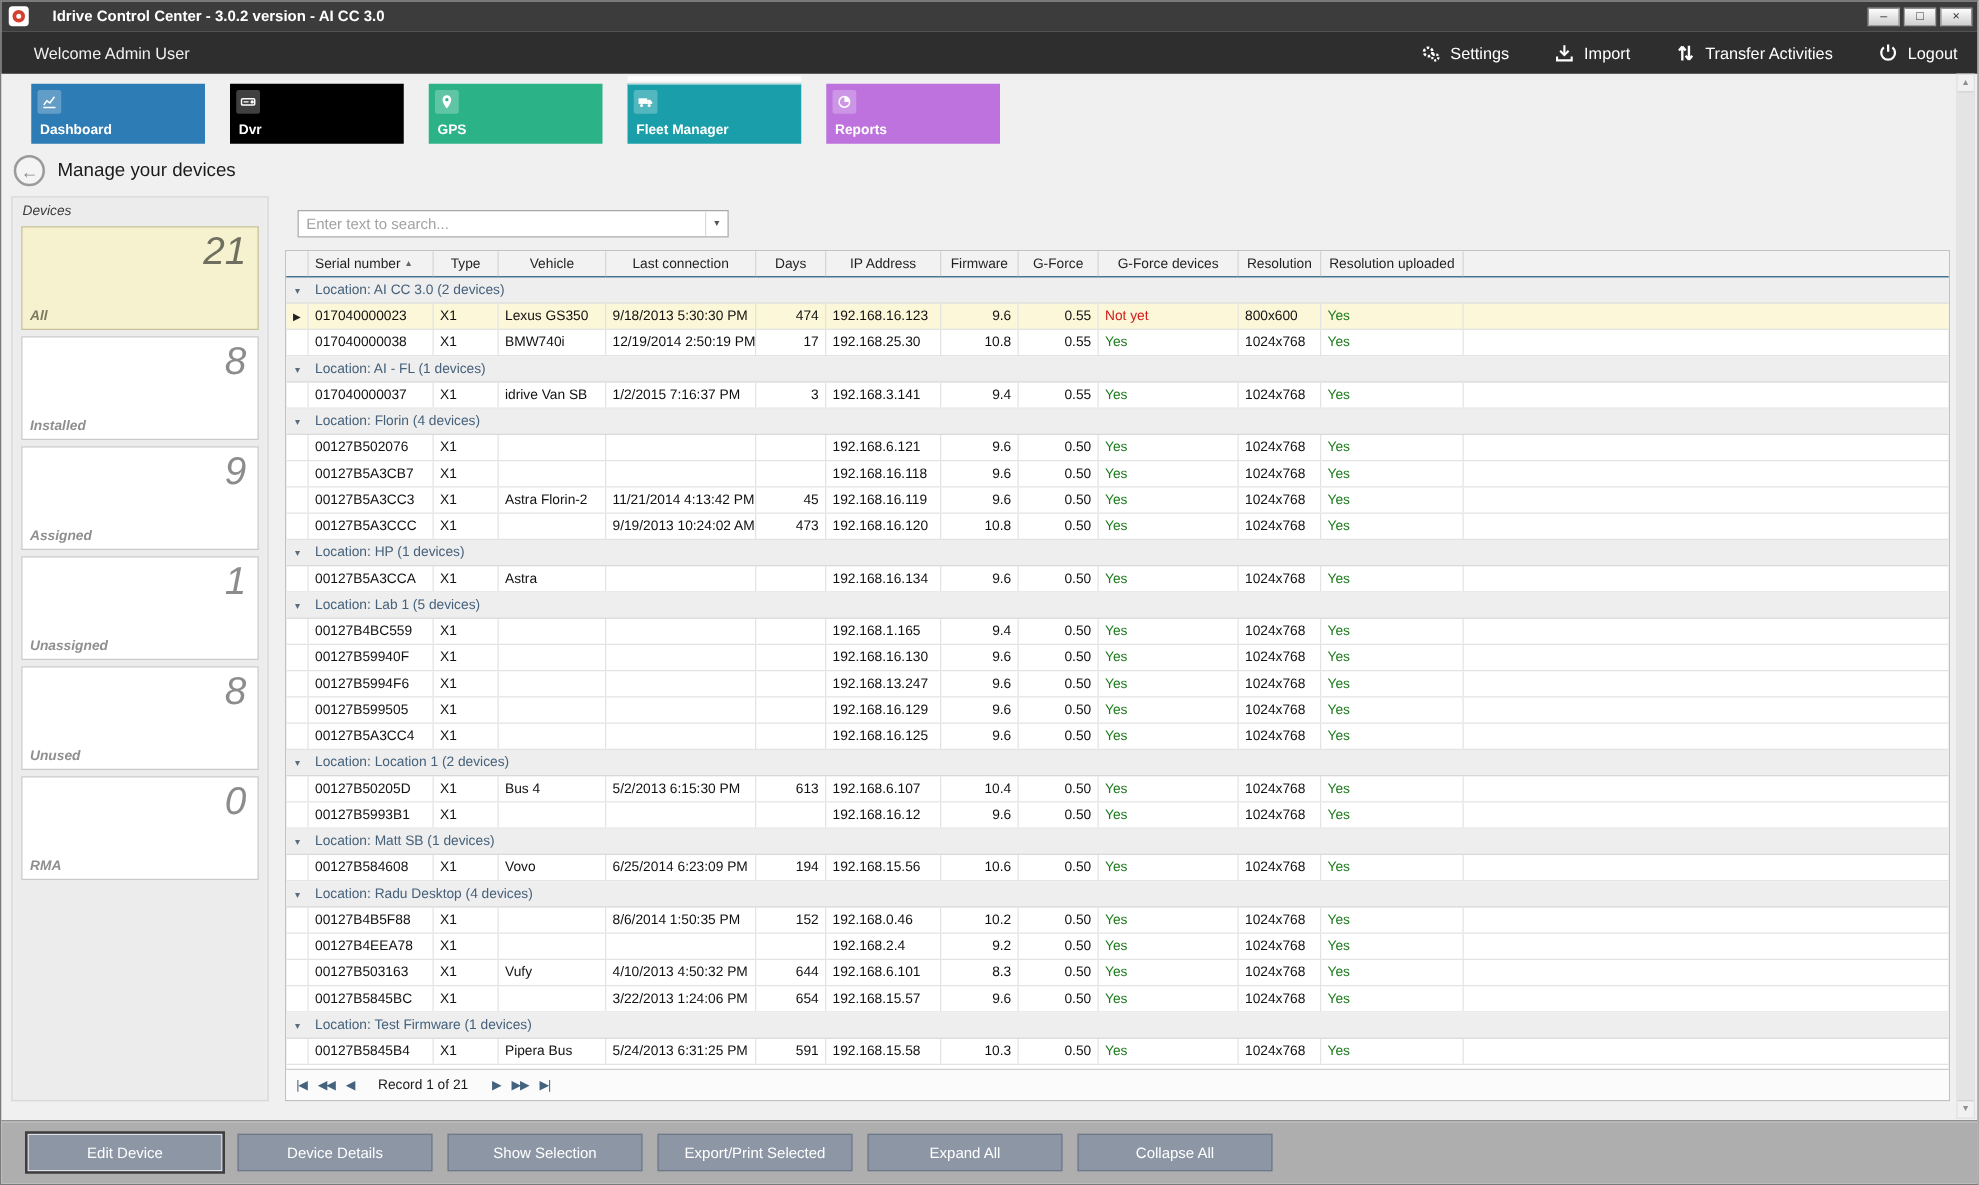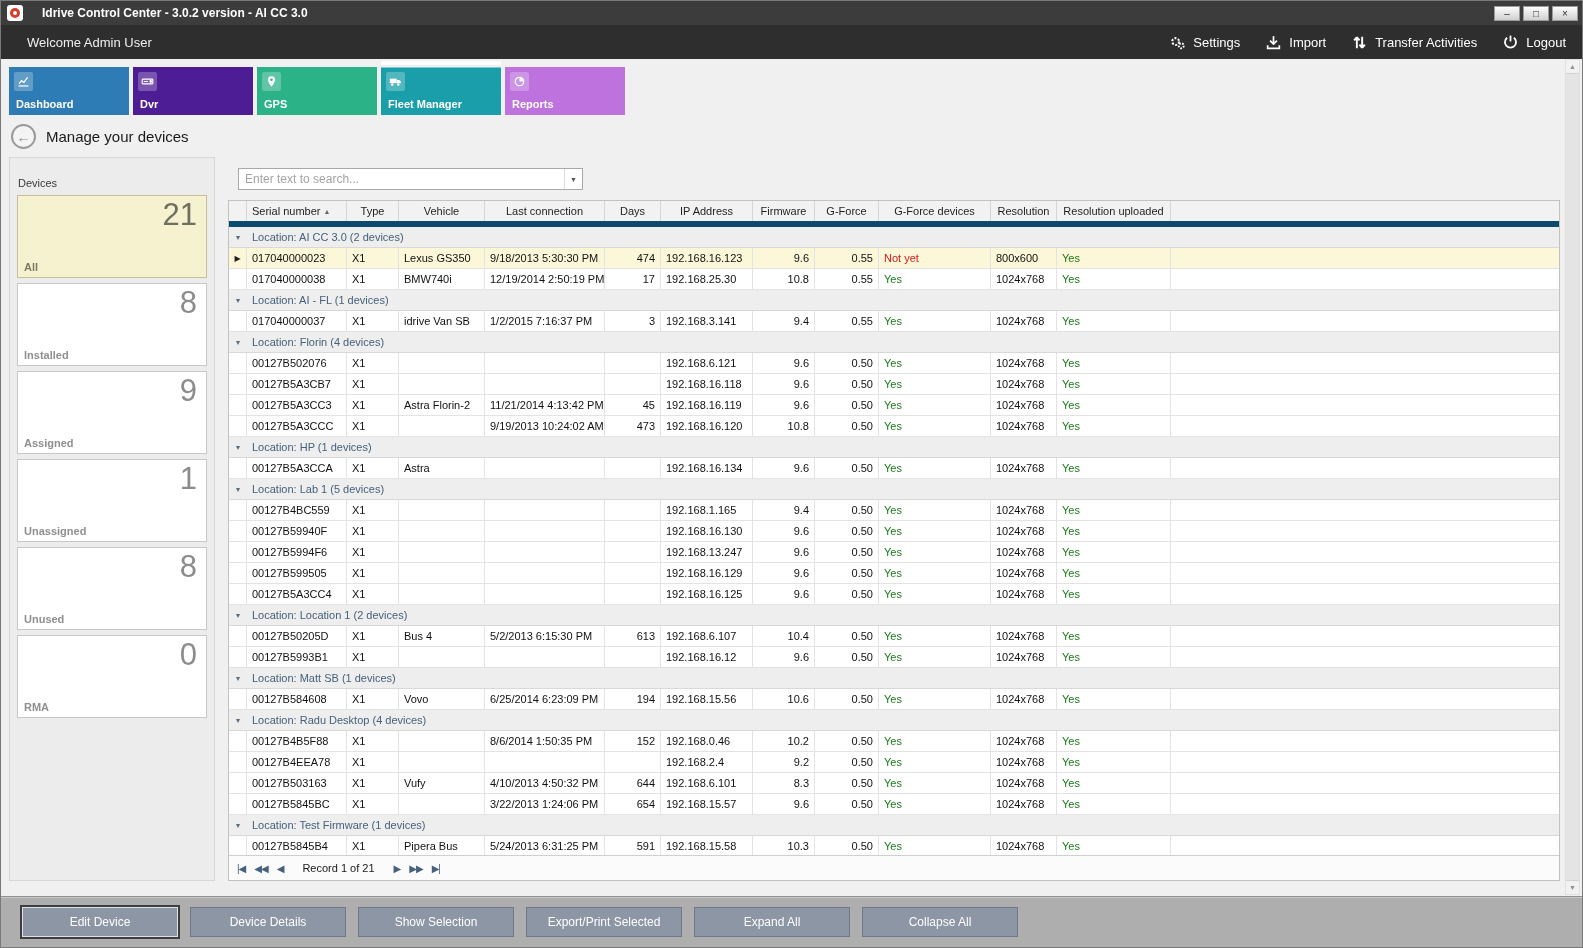--- a/index.html
+++ b/index.html
@@ -9,64 +9,64 @@
   .titlebar { height:24px; background:#3c3c3c; display:flex; align-items:center; padding:0 4px 0 6px;gap:12px; }
   .app-icon { width:16px; height:16px; background:#fff; border-radius:3px; margin-right:7px; position:relative; flex:none; }
   .app-icon::after { content:''; position:absolute; inset:3px; border:3px solid #d4402e; border-radius:50%; box-sizing:border-box; }
   .title-text { color:#fff; font-size:12px; font-weight:bold; }
   .win-controls { margin-left:auto; display:flex; gap:3px; }
   .win-btn { width:26px; height:15px; background:linear-gradient(#fdfdfd,#cfcfcf); border:1px solid #9b9b9b; color:#333; font-size:10px; line-height:13px; text-align:center; box-sizing:border-box; }
 
   
   .welcomebar { height:34px; background:#2e2e2e; display:flex; align-items:center; padding:0 16px 0 26px; }
   .welcome-text { color:#f0f0f0; font-size:13px; }
-  .topbar-actions { margin-left:auto; display:flex; align-items:flex-end; gap:25px; }
+  .topbar-actions { margin-left:auto; display:flex; align-items:flex-end; gap:36px; }
   .topbar-action { display:flex; align-items:center; gap:7px; color:#fff; font-size:13px; cursor:default; }
   .action-icon { width:17px; height:17px; display:inline-flex; }
   .action-icon svg { width:100%; height:100%; }
 
   
   .nav-tabs { display:flex; gap:4px; padding:8px 8px 5px; }
-  .tab { width:120px; height:48px; position:relative; cursor:default; }
+  .tab { width:139px; height:48px; position:relative; cursor:default;margin-left:16px; }
   .tab.selected::after { content:''; position:absolute; left:0; right:0; top:-6px; height:4px; background:#fdfdfd; }
   .tab.selected { box-shadow:inset 0 1px 0 rgba(255,255,255,.45); }
   .tab-icon { position:absolute; top:5px; left:5px; width:19px; height:19px; background:rgba(255,255,255,.25); border-radius:2px; display:flex; align-items:center; justify-content:center; }
   .tab-icon svg { width:13px; height:13px; }
   .tab-label { position:absolute; left:7px; bottom:5px; color:#fff; font-size:11px; font-weight:bold; white-space:nowrap; }
 
   
   .page-header { display:flex; align-items:center; gap:10px; padding:4px 10px 6px; height:25px; }
   .back-btn { width:25px; height:25px; border:2px solid #9a9a9a; border-radius:50%; color:#8a8a8a; display:flex; align-items:center; justify-content:center; font-size:14px; box-sizing:border-box; background:#f4f4f4; flex:none; }
   .page-title { font-size:15px; color:#1a1a1a; }
 
   
   .main { display:flex; align-items:stretch; gap:13px; padding:2px 22px 0 8px; height:726px; box-sizing:border-box; }
 
   
-  .sidebar { width:206px; background:#ececec; border:1px solid #d8d8d8; box-sizing:border-box; padding:17px 7px; flex:none; }
+  .sidebar { width:206px; background:#ececec; border:1px solid #d8d8d8; box-sizing:border-box; padding:3px 7px; flex:none;font-style:italic; }
   .sidebar-title { font-size:11px; color:#3a3a3a; margin:2px 0 6px 1px; }
   .device-card { position:relative; height:81px; background:#fff; border:1px solid #c9c9c9; margin-bottom:5px; cursor:default; }
   .device-card.selected { background:#f6f2cf; border-color:#c6c19b; }
   .card-count { position:absolute; top:1px; right:9px; font-size:31px; color:#8c8c8c; }
   .device-card.selected .card-count { color:#6f6f5f; }
   .card-label { position:absolute; left:6px; bottom:4px; font-size:11px; font-weight:bold; color:#8f8f8f; }
   .device-card.selected .card-label { color:#7d7a62; }
 
   
   .right { flex:1; display:flex; flex-direction:column; min-width:0; }
   .search-row { padding:11px 0 10px 10px; flex:none; }
   .search-combo { width:345px; height:22px; background:#fff; border:1px solid #a9a9a9; display:flex; box-sizing:border-box; }
   .search-input { flex:1; border:none; outline:none; font:12px "Liberation Sans","DejaVu Sans",sans-serif; padding:0 6px; color:#15803d; background:transparent; min-width:0; }
   .search-input::placeholder { color:#a3a3a3; }
   .combo-arrow { width:17px; display:flex; align-items:center; justify-content:center; font-size:7px; color:#555; border-left:1px solid #dcdcdc; }
 
   
   .grid { flex:1; background:#fff; border:1px solid #c2c2c2; display:flex; flex-direction:column; min-height:0;
           --cols:18px 100px 52px 86px 120px 56px 92px 62px 64px 112px 66px 114px minmax(0,1fr); }
-  .grid-header { display:grid; grid-template-columns:var(--cols); height:20px; background:#f2f2f2; border-bottom:6px solid #0c4a6e; flex:none; }
+  .grid-header { display:grid; grid-template-columns:var(--cols); height:20px; background:#f2f2f2; border-bottom:1px solid #0c4a6e; flex:none; }
   .hcell { display:flex; align-items:center; justify-content:center; font-size:11px; color:#1f1f1f; border-right:1px solid #d6d6d6; gap:3px; overflow:hidden; white-space:nowrap; box-sizing:border-box; }
   .hcell.first { justify-content:flex-start; padding-left:5px; }
   .hcell.filler { border-right:none; }
   .sort-arrow { font-size:7px; color:#666; }
   .grid-body { flex:1; overflow:hidden; }
   .group-row { height:21px; background:#eeeeee; border-bottom:1px solid #d9d9d9; display:flex; align-items:center; padding-left:7px; gap:5px; box-sizing:border-box; cursor:default; }
   .group-caret { font-size:8px; color:#5a6b7c; width:11px; }
   .group-label { font-size:11px; font-weight:normal; color:#45617b; white-space:nowrap; }
   .data-row { display:grid; grid-template-columns:var(--cols); height:21px; border-bottom:1px solid #e3e3e3; box-sizing:border-box; }
   .data-row.selected { background:#fbf7d8; }
@@ -155,21 +155,21 @@
   <div class="nav-tabs" id="nav-tabs">
       <div class="tab" style="background: rgb(45, 124, 181);">
         <span class="tab-icon">
           <svg viewBox="0 0 16 16" fill="none" stroke="#fff" stroke-width="1.5">
             <path d="M2 13.5h12"></path>
             <path d="M2.5 11l3-4 3 2 4.5-6"></path>
           </svg>
         </span>
         <span class="tab-label">Dashboard</span>
       </div>
-      <div class="tab" style="background: #4c1d95;">
+      <div class="tab" style="background: #000000;">
         <span class="tab-icon">
           <svg viewBox="0 0 16 16" fill="none" stroke="#fff" stroke-width="1.4">
             <rect x="1.5" y="5" width="13" height="6" rx="1"></rect>
             <circle cx="12" cy="8" r="1" fill="#fff"></circle>
             <path d="M3.5 8h5"></path>
           </svg>
         </span>
         <span class="tab-label">Dvr</span>
       </div>
       <div class="tab" style="background: rgb(43, 178, 135);">

